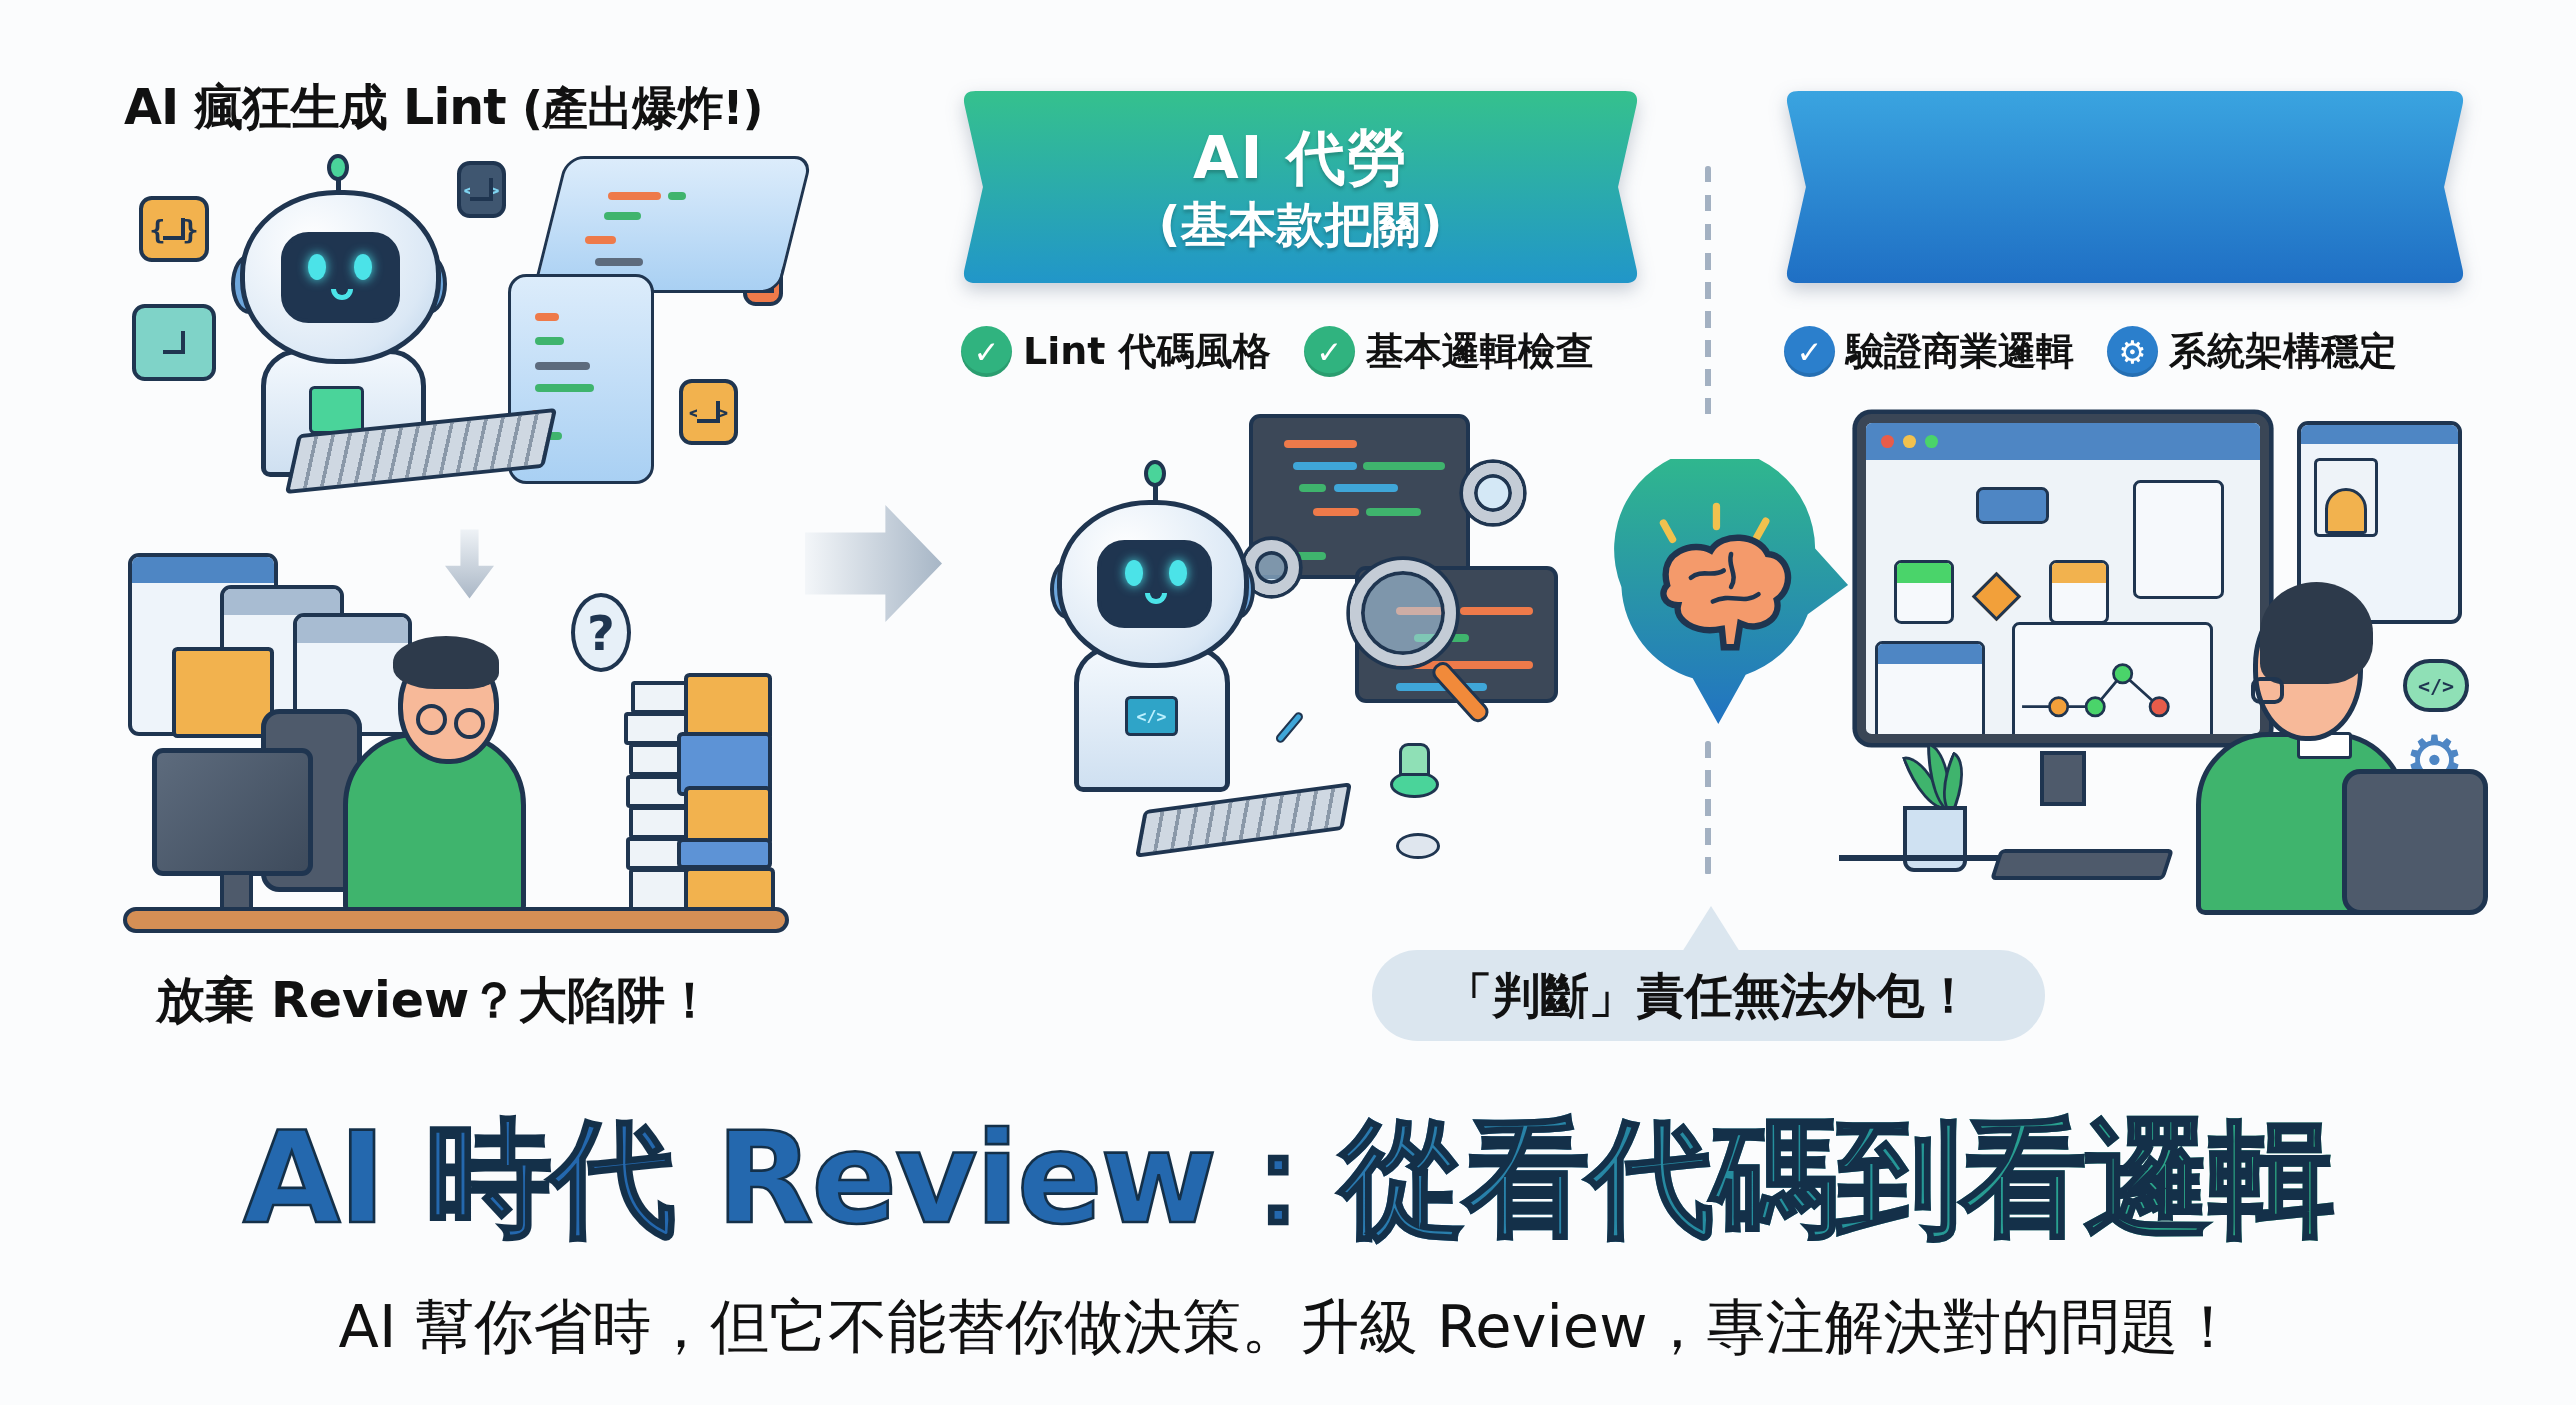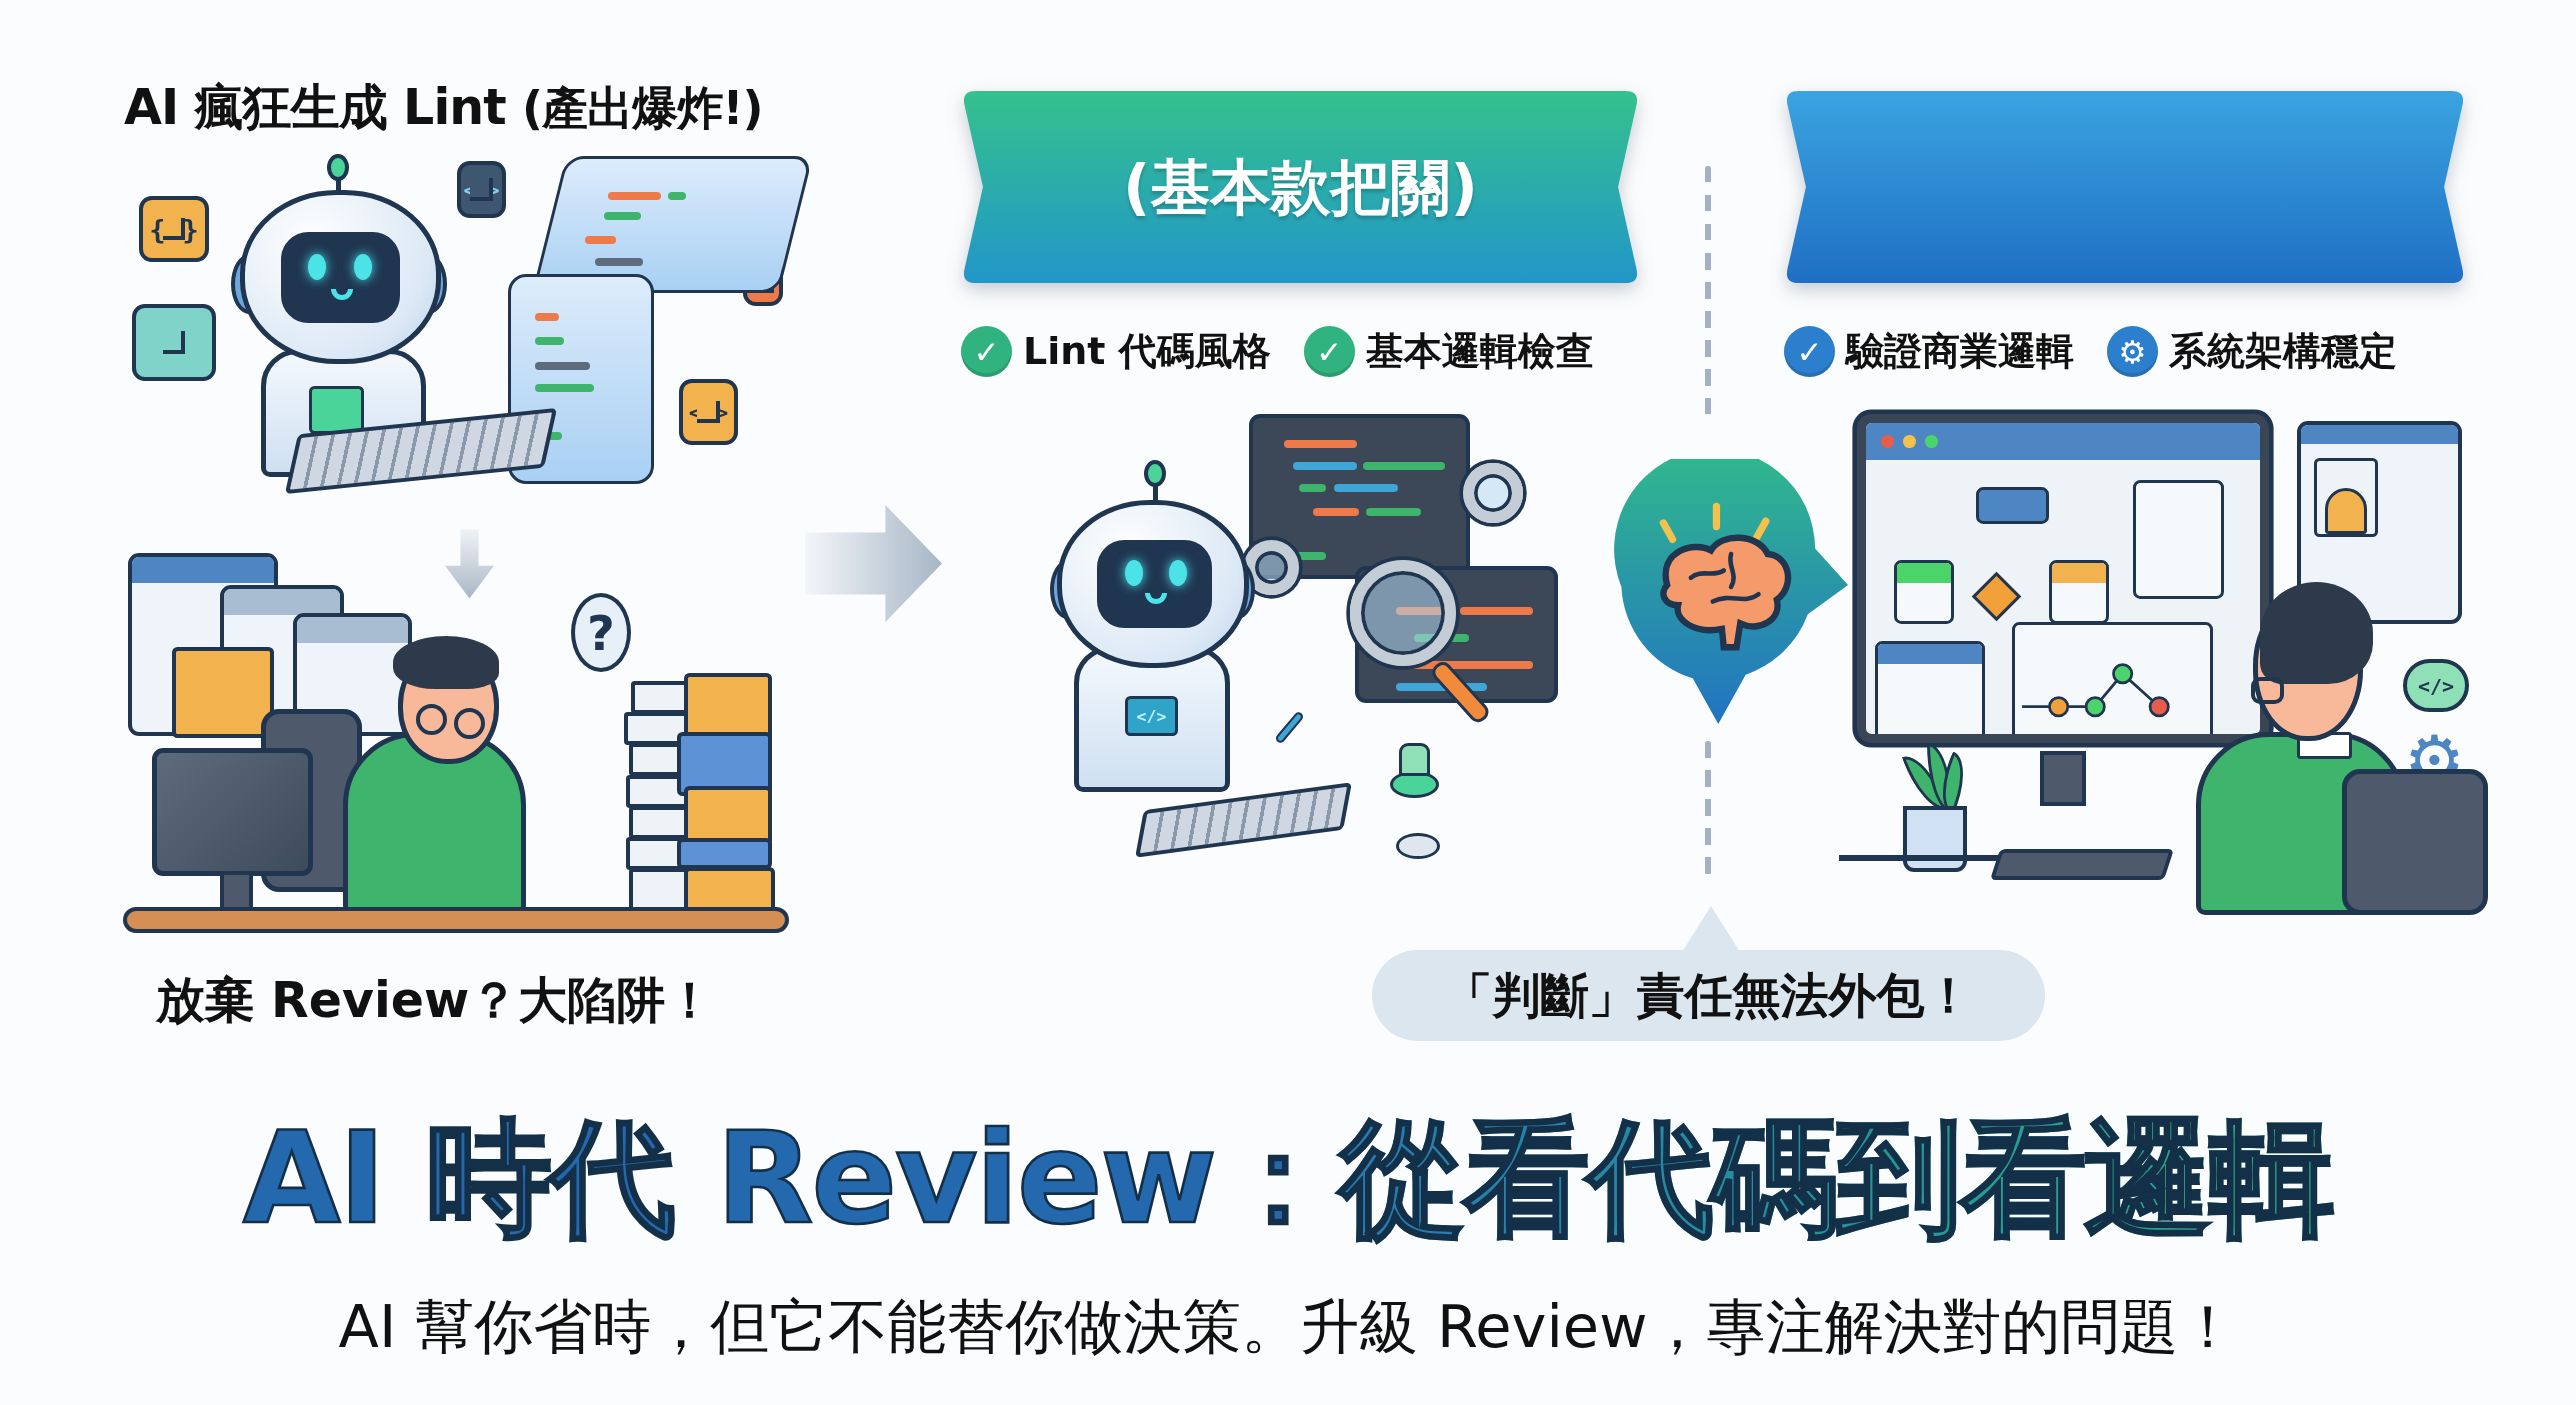--- a/index.html
+++ b/index.html
@@ -89,21 +89,21 @@
   .arrow-right { position: absolute; left: 805px; top: 505px; width: 137px; height: 117px; }
 
   
   .banner {
     position: absolute; height: 192px; display: flex; flex-direction: column; align-items: center; justify-content: center;
     color: #fff; font-weight: bold; text-shadow: 0 2.7px 3.7px rgba(0,0,0,0.22);
     filter: drop-shadow(0 7.3px 9.1px rgba(40,60,90,0.25));
   }
   .banner svg { position: absolute; inset: 0; width: 100%; height: 100%; }
   .banner .t1 { position: relative; font-size: 59px; line-height: 73px; letter-spacing: 1.8px; }
-  .banner .t2 { position: relative; font-size: 60px; line-height: 60px; text-align: right; }
+  .banner .t2 { position: relative; font-size: 48px; line-height: 60px; text-align: right; }
 
   .checks { position: absolute; display: flex; align-items: center; gap: 33px; white-space: nowrap; }
   .check-item { display: flex; align-items: center; gap: 11px; font-size: 38px; font-weight: bold; }
   .check-circle {
     width: 51px; height: 51px; border-radius: 50%; display: flex; align-items: center; justify-content: center;
     color: #fff; font-size: 31px; font-weight: bold; box-shadow: inset 0 -3.7px 0 rgba(0,0,0,0.12);
   }
 
   .divider { position: absolute; left: 1705px; width: 5.5px;
     background: repeating-linear-gradient(180deg, #a3b1c2 0 16.5px, transparent 16.5px 29px); border-radius: 2.7px; }
@@ -265,20 +265,21 @@
 <div class="banner" style="left:961px;top:91px;width:679px;">
   <svg viewBox="0 0 742 210" preserveAspectRatio="none">
     <defs>
         <linearGradient id="bg1" x1="0" y1="0" x2="0" y2="1">
           <stop offset="0" stop-color="#35c18d"></stop>
           <stop offset="1" stop-color="#2196c9"></stop>
         </linearGradient>
       </defs>
     <path d="M16 0 H726 Q742 0 738 16 L718 105 L738 194 Q742 210 726 210 H16 Q0 210 4 194 L24 105 L4 16 Q0 0 16 0 Z" fill="url(#bg1)"></path>
   </svg>
+  <div class="t1">AI 代勞</div>
   <div class="t2">(基本款把關)</div>
 </div>
 
 <div class="checks" style="left:961px;top:326px;">
   <div class="check-item">
     <div class="check-circle" style="background:#30b37f;">
         <span>✓</span>
       </div>
     <span>Lint 代碼風格</span>
   </div>

